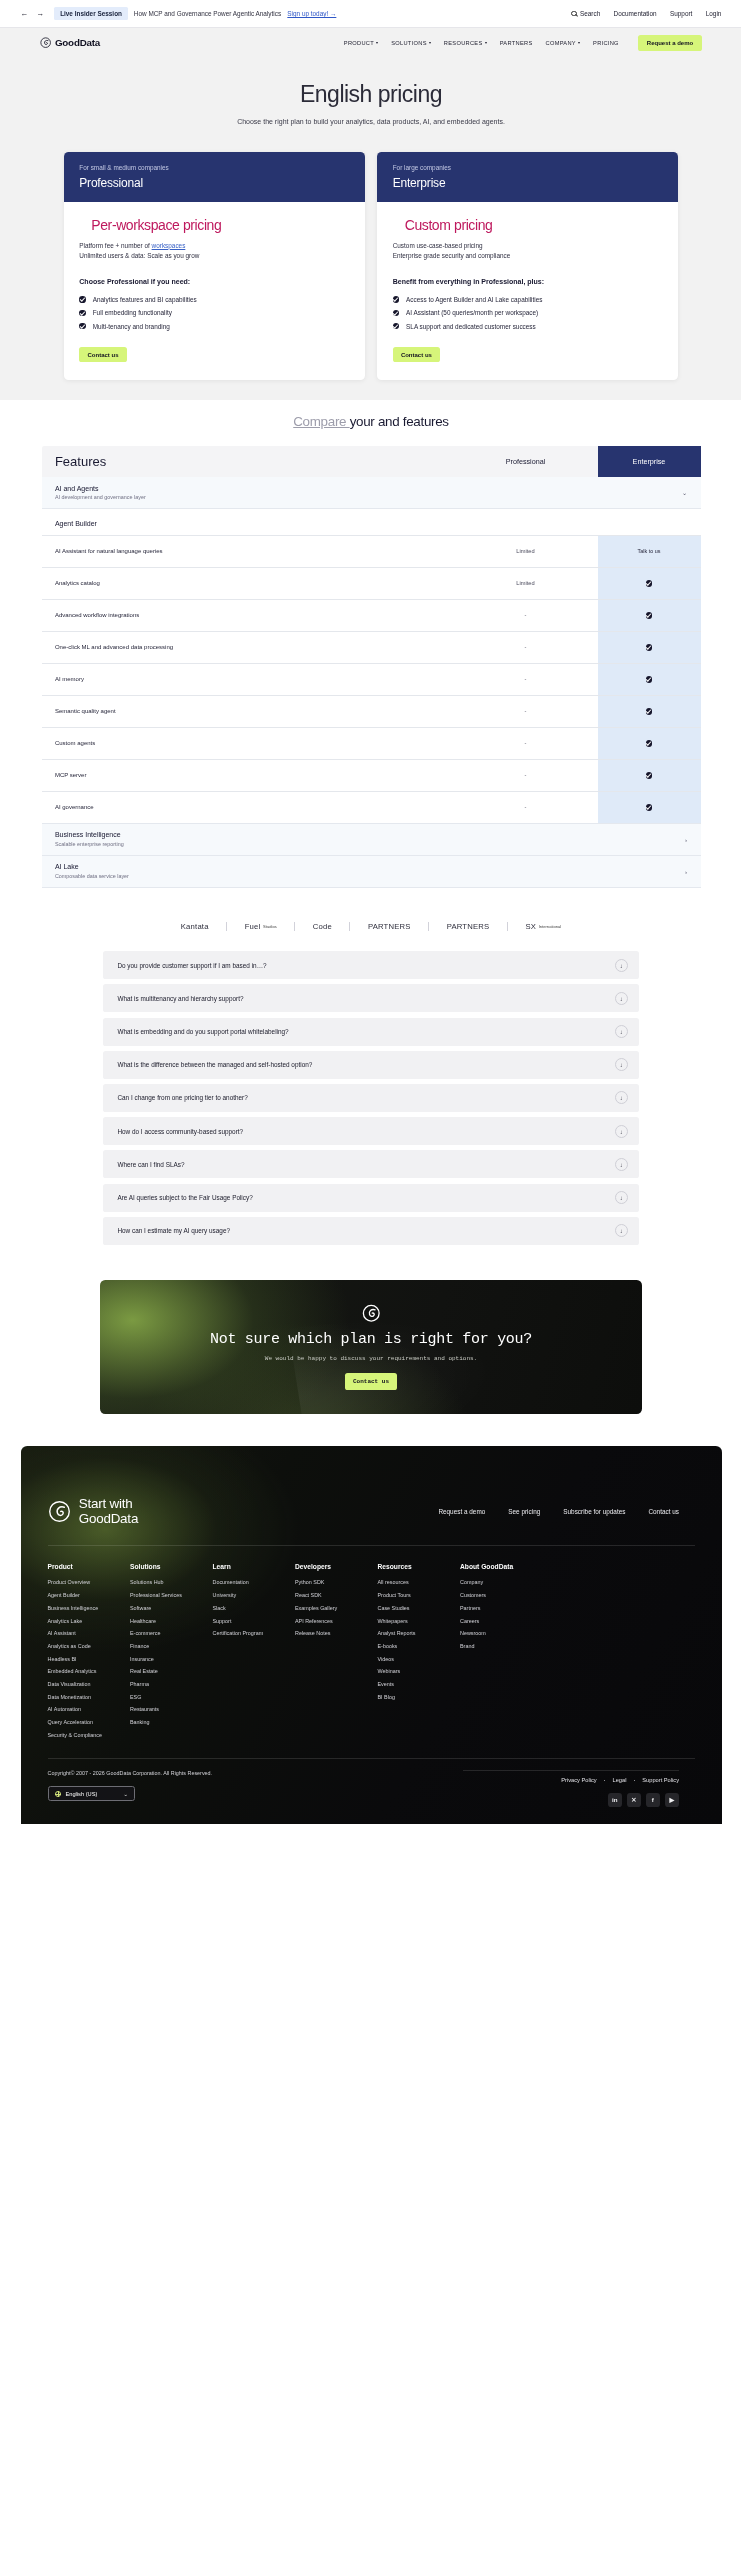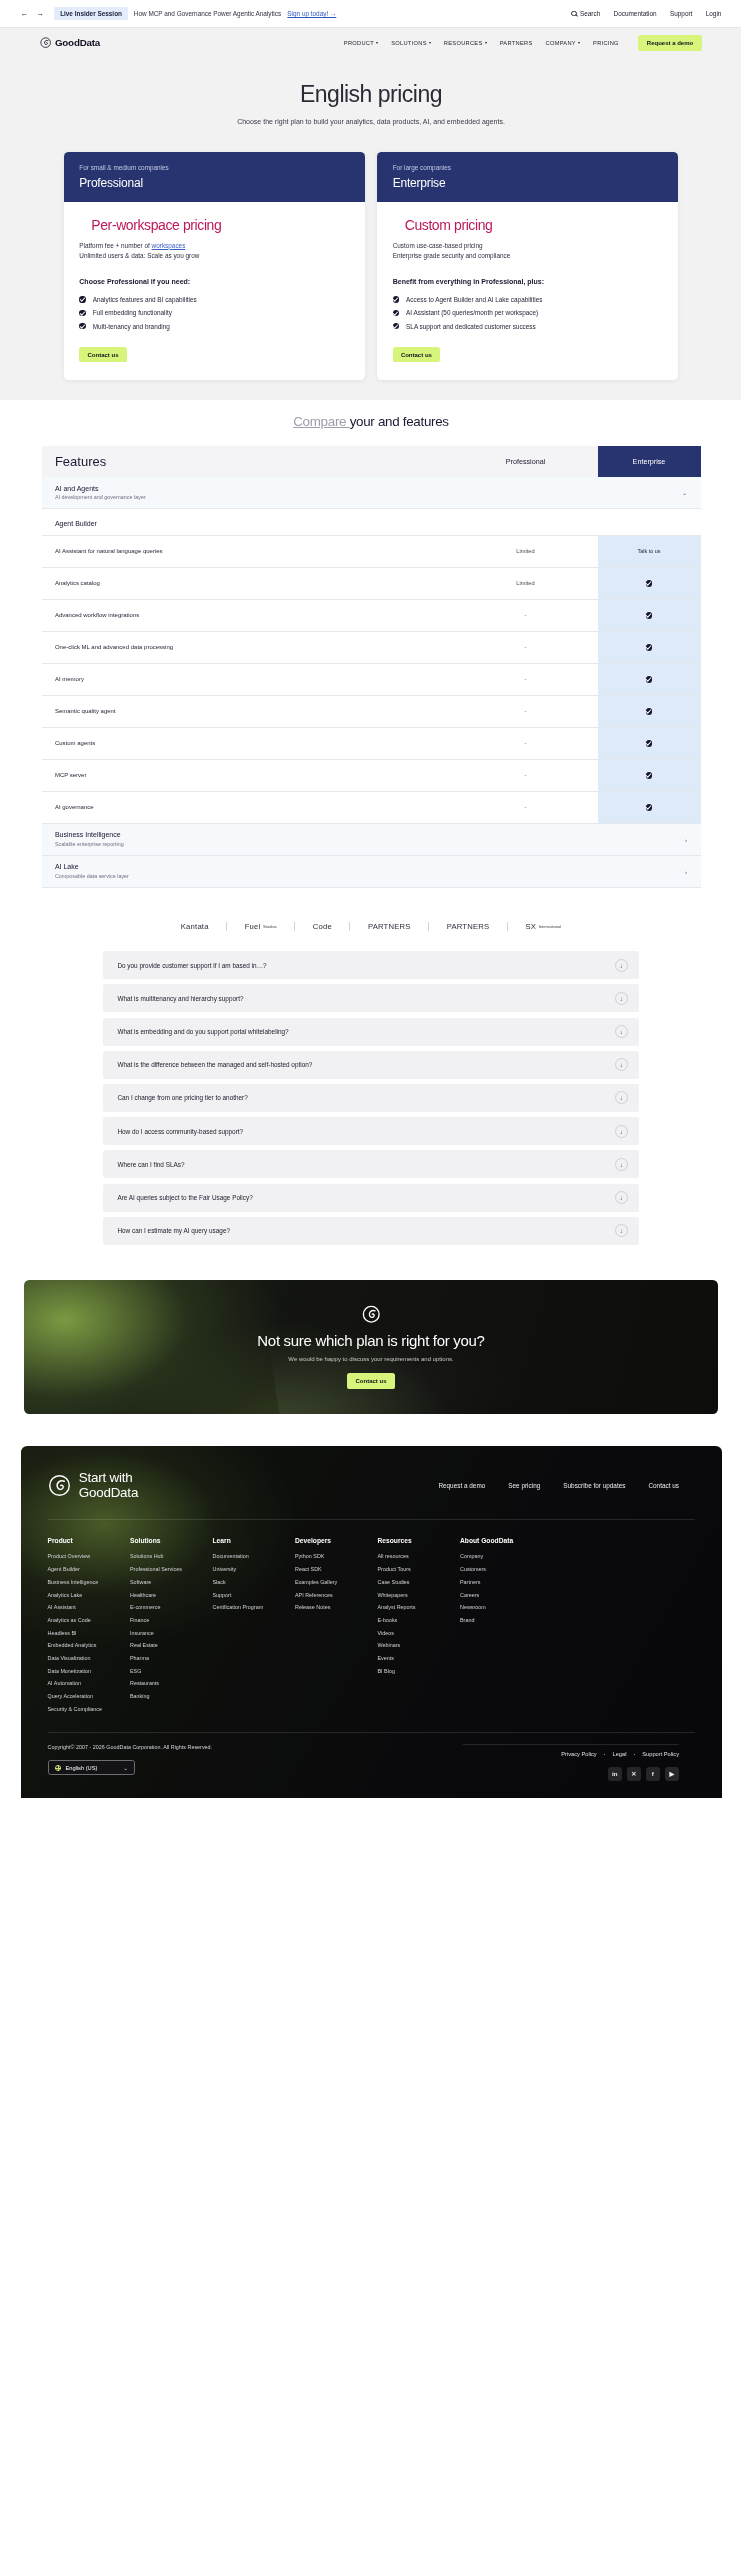--- a/index.html
+++ b/index.html
@@ -127,47 +127,47 @@
   }
   .faq-q { flex:1; font-size:6.4px; color:#20202f; }
   .faq-arrow {
     width:13px; height:13px; border:0.5px solid #cfcfd6; border-radius:50%;
     display:flex; align-items:center; justify-content:center; color:#40404f; font-size:6.2px;
   }
 
   
   .cta-wrap { padding:30px 0 32px; display:flex; justify-content:center; }
   .cta {
-    width:694px; height:134px; border-radius:5.2px; position:relative; overflow:hidden;
+    width:542px; height:134px; border-radius:5.2px; position:relative; overflow:hidden;
     background:
       radial-gradient(ellipse 319px 206px at 6% 30%, rgba(140,176,74,.85) 0%, rgba(60,78,36,.45) 38%, rgba(20,22,18,0) 68%),
       radial-gradient(ellipse 237px 170px at 38% 120%, rgba(110,140,60,.35) 0%, rgba(17,19,16,0) 70%),
       linear-gradient(105deg, #1b2017 0%, #141612 28%, #111210 60%, #0d0e0c 100%);
-    display:flex; flex-direction:column; align-items:center; justify-content:center;
+    display:flex; flex-direction:column; align-items:center; justify-content:center;font-family:Liberation Mono, monospace;
   }
   .cta:before {
     content:""; position:absolute; left:36%; top:-40%; width:120%; height:180%;
     background:radial-gradient(ellipse 50% 50% at 0% 50%, rgba(255,255,255,.055) 0%, rgba(255,255,255,0) 60%);
     transform:rotate(-9deg);
   }
   .cta-logo { position:relative; z-index:2; margin-bottom:8.2px; }
   .cta h2 { position:relative; z-index:2; color:#fff; font-size:15px; font-weight:normal; letter-spacing:-0.3px; }
   .cta p { position:relative; z-index:2; color:#c9cbc4; font-size:6px; margin-top:7.2px; }
   .cta .contact-btn { position:relative; z-index:2; margin-top:11.3px; }
 
   
   .footer-wrap { padding:0 0 0; display:flex; justify-content:center; }
   .footer {
     width:701px; border-radius:6.2px 6.2px 0 0; padding:24px 27px 17.5px; position:relative; overflow:hidden;
     background:
       radial-gradient(ellipse 268px 170px at 12% 22%, rgba(120,150,62,.55) 0%, rgba(45,58,28,.28) 42%, rgba(10,10,12,0) 72%),
       linear-gradient(120deg, #15180f 0%, #0d0f0c 30%, #0a0a0c 62%, #08080a 100%);
     color:#e8e8ea;
   }
-  .foot-top { display:flex; align-items:center; padding-bottom:18.5px; }
+  .foot-top { display:flex; align-items:center; padding-bottom:18.5px;margin-top:26px; }
   .foot-brand { display:flex; align-items:center; gap:8.2px; }
   .foot-brand-txt { font-size:13.4px; line-height:1.15; color:#fff; letter-spacing:-0.2px; }
   .foot-top-links { margin-left:auto; display:flex; gap:23px; font-size:6.4px; color:#ececf0; padding-right:15.5px; }
   .foot-divider { height:0.5px; background:rgba(255,255,255,.12); }
   .foot-cols { display:flex; padding:17.5px 0 13.4px; }
   .fcol { width:67px; margin-right:15.5px; }
   .fcol.wide { width:77px; }
   .fcol h4 { font-size:6.7px; color:#fff; font-weight:bold; margin-bottom:9.3px; }
   .fcol a { display:block; font-size:5.4px; color:#d2d2d8; text-decoration:none; margin-bottom:6.7px; }
   .foot-bottom { display:flex; align-items:flex-start; padding-top:11.3px; }

